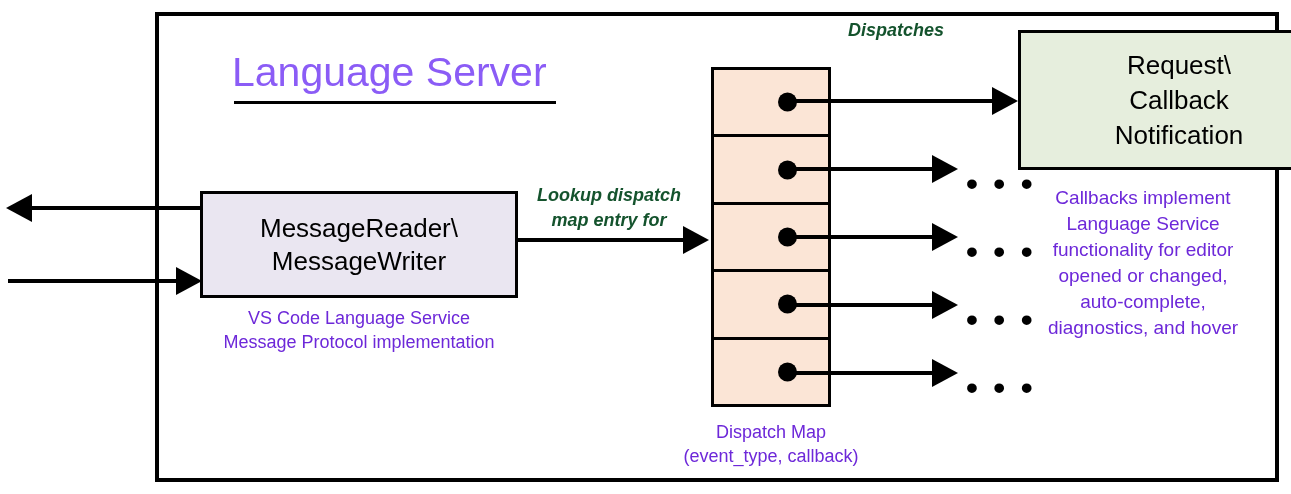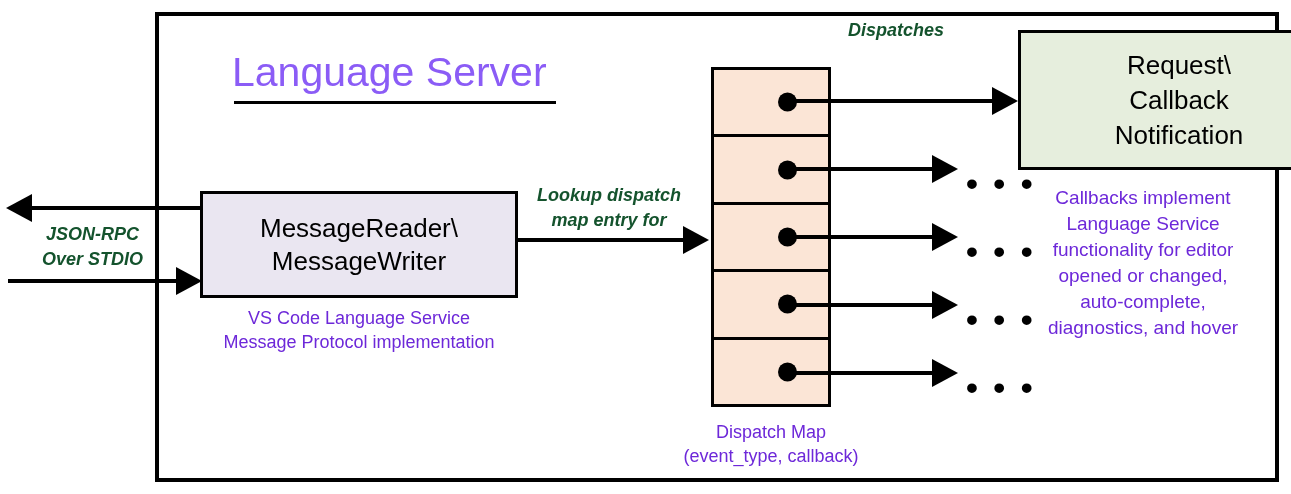--- a/index.html
+++ b/index.html
@@ -182,24 +182,20 @@
 
   <div class="server-title">Language Server</div>
   <div class="server-title-underline"></div>
 
   <div class="hline" style="left:32px; top:206px; width:170px;"></div>
   <div class="arrow-l" style="left:6px; top:194px;"></div>
 
   <div class="hline" style="left:8px; top:279px; width:172px;"></div>
   <div class="arrow-r" style="left:176px; top:267px;"></div>
 
-  <div class="annot annot-jsonrpc">
-    <span class="box-line">JSON-RPC</span>
-    <span class="box-line">Over STDIO</span>
-  </div>
 
   <div class="box msg-box">
     <span class="box-line">MessageReader\</span>
     <span class="box-line">MessageWriter</span>
   </div>
   <div class="caption caption-msg">
     <span class="box-line">VS Code Language Service</span>
     <span class="box-line">Message Protocol implementation</span>
   </div>
 

